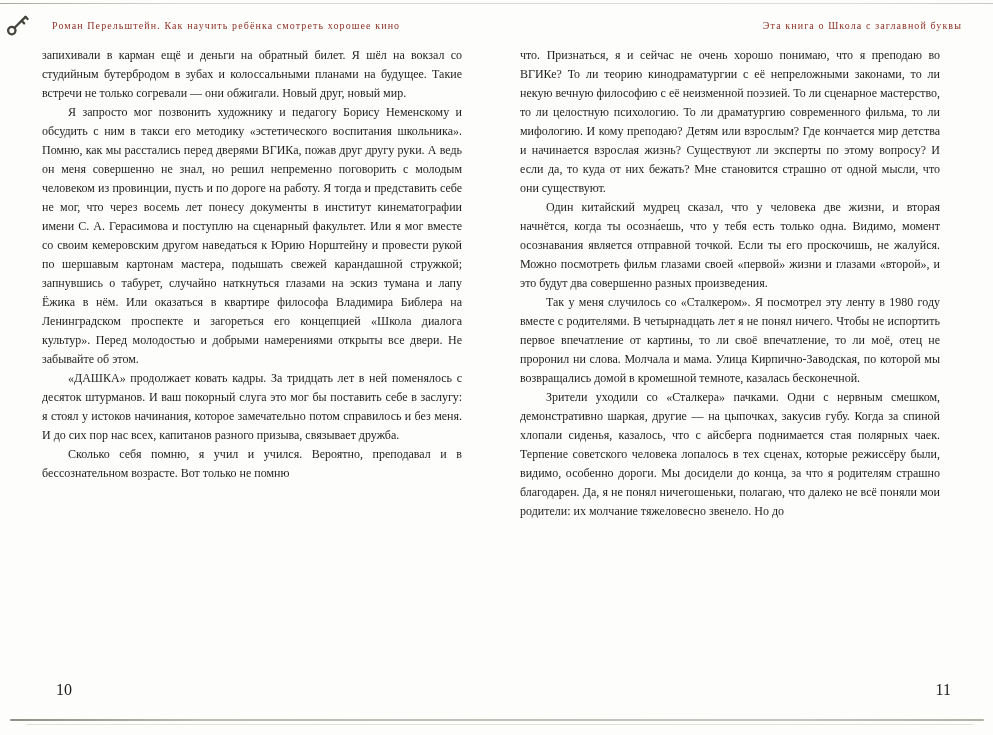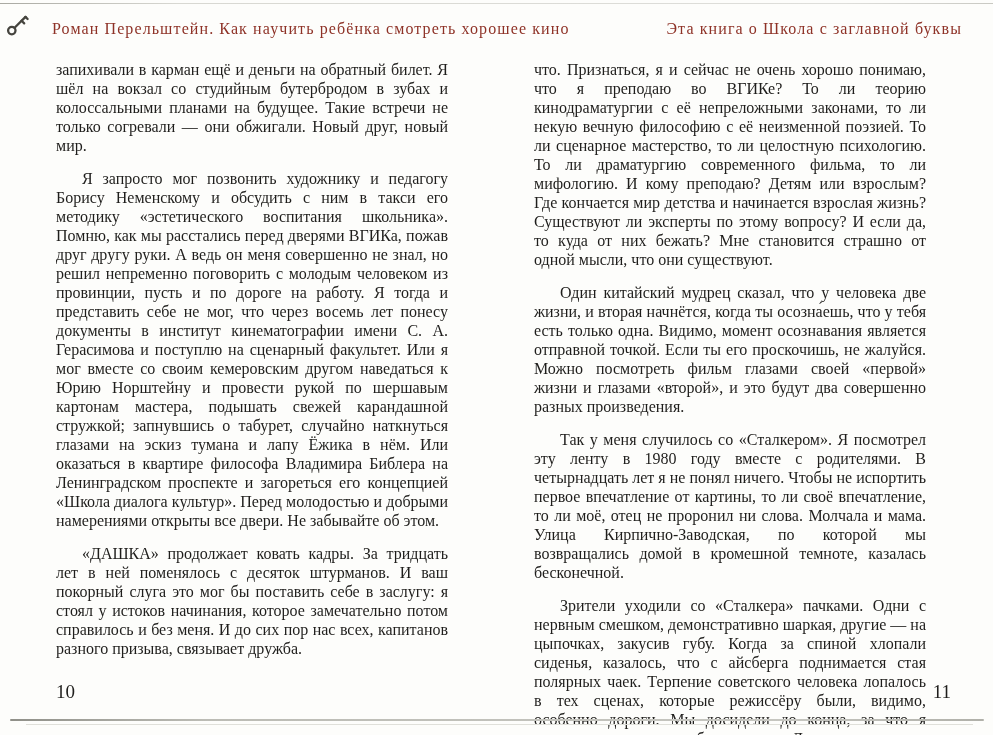--- a/index.html
+++ b/index.html
@@ -24,41 +24,41 @@
     background:linear-gradient(to right,#8f8f88,#bcbcb5 20%,#c6c6c0 80%,#b0b0a9);
   }
   .edge-bottom2{
     position:absolute;top:724px;left:26px;right:20px;height:1px;
     background:#e0e0da;
   }
   header{position:absolute;top:16px;left:0;right:0;height:24px;}
   .key-icon{position:absolute;left:5px;top:-4px;width:26px;height:26px;}
   .running-header{
     position:absolute;top:4px;
-    font-size:16px;letter-spacing:1.1px;
+    font-size:10px;letter-spacing:1.1px;
     color:var(--header-color);
     white-space:nowrap;
   }
   .header-left{left:52px;}
   .header-right{right:31px;}
   .columns{
     position:absolute;top:46px;left:42px;right:53px;
     display:flex;gap:58px;
   }
   .page{width:420px;}
   .page-body p{
-    margin:14px;
-    font-size:16px;line-height:19px;
+    margin:0;
+    font-size:12px;line-height:19px;
     text-align:justify;text-indent:26px;
     hyphens:auto;-webkit-hyphens:auto;
   }
   .page-body p.no-indent{text-indent:0;}
   .folio{
     position:absolute;top:681px;
-    font-size:19px;color:var(--text-color);
+    font-size:16px;color:var(--text-color);
   }
   .folio-left{left:56px;}
   .folio-right{right:42px;text-align:center;}
 </style>
 </head>
 <body>
 
 <div class="edge-top"></div>
 
 <header>
@@ -75,20 +75,21 @@
   <div class="running-header header-left">Роман Перельштейн. Как научить ребёнка смотреть хорошее кино</div>
   <div class="running-header header-right">Эта книга о Школа с заглавной буквы</div>
 </header>
 
 <main class="columns">
   <section class="page">
     <div class="page-body">
         <p class="no-indent">запихивали в карман ещё и деньги на обратный билет. Я шёл на вокзал со студийным бутербродом в зубах и колоссальными планами на будущее. Такие встречи не только согревали — они обжигали. Новый друг, новый мир.</p>
         <p>Я запросто мог позвонить художнику и педагогу Борису Неменскому и обсудить с ним в такси его методику «эстетического воспитания школьника». Помню, как мы расстались перед дверями ВГИКа, пожав друг другу руки. А ведь он меня совершенно не знал, но решил непременно поговорить с молодым человеком из провинции, пусть и по дороге на работу. Я тогда и представить себе не мог, что через восемь лет понесу документы в институт кинематографии имени С. А. Герасимова и поступлю на сценарный факультет. Или я мог вместе со своим кемеровским другом наведаться к Юрию Норштейну и провести рукой по шершавым картонам мастера, подышать свежей карандашной стружкой; запнувшись о табурет, случайно наткнуться глазами на эскиз тумана и лапу Ёжика в нём. Или оказаться в квартире философа Владимира Библера на Ленинградском проспекте и загореться его концепцией «Школа диалога культур». Перед молодостью и добрыми намерениями открыты все двери. Не забывайте об этом.</p>
         <p>«ДАШКА» продолжает ковать кадры. За тридцать лет в ней поменялось с десяток штурманов. И ваш покорный слуга это мог бы поставить себе в заслугу: я стоял у истоков начинания, которое замечательно потом справилось и без меня. И до сих пор нас всех, капитанов разного призыва, связывает дружба.</p>
+        <p>Сколько себя помню, я учил и учился. Вероятно, преподавал и в бессознательном возрасте. Вот только не помню</p>
       </div>
   </section>
   <section class="page">
     <div class="page-body">
         <p class="no-indent">что. Признаться, я и сейчас не очень хорошо понимаю, что я преподаю во ВГИКе? То ли теорию кинодраматургии с её непреложными законами, то ли некую вечную философию с её неизменной поэзией. То ли сценарное мастерство, то ли целостную психологию. То ли драматургию современного фильма, то ли мифологию. И кому преподаю? Детям или взрослым? Где кончается мир детства и начинается взрослая жизнь? Существуют ли эксперты по этому вопросу? И если да, то куда от них бежать? Мне становится страшно от одной мысли, что они существуют.</p>
         <p>Один китайский мудрец сказал, что у человека две жизни, и вторая начнётся, когда ты осозна́ешь, что у тебя есть только одна. Видимо, момент осознавания является отправной точкой. Если ты его проскочишь, не жалуйся. Можно посмотреть фильм глазами своей «первой» жизни и глазами «второй», и это будут два совершенно разных произведения.</p>
         <p>Так у меня случилось со «Сталкером». Я посмотрел эту ленту в 1980 году вместе с родителями. В четырнадцать лет я не понял ничего. Чтобы не испортить первое впечатление от картины, то ли своё впечатление, то ли моё, отец не проронил ни слова. Молчала и мама. Улица Кирпично-Заводская, по которой мы возвращались домой в кромешной темноте, казалась бесконечной.</p>
         <p>Зрители уходили со «Сталкера» пачками. Одни с нервным смешком, демонстративно шаркая, другие — на цыпочках, закусив губу. Когда за спиной хлопали сиденья, казалось, что с айсберга поднимается стая полярных чаек. Терпение советского человека лопалось в тех сценах, которые режиссёру были, видимо, особенно дороги. Мы досидели до конца, за что я родителям страшно благодарен. Да, я не понял ничегошеньки, полагаю, что далеко не всё поняли мои родители: их молчание тяжеловесно звенело. Но до</p>
       </div>
   </section>

